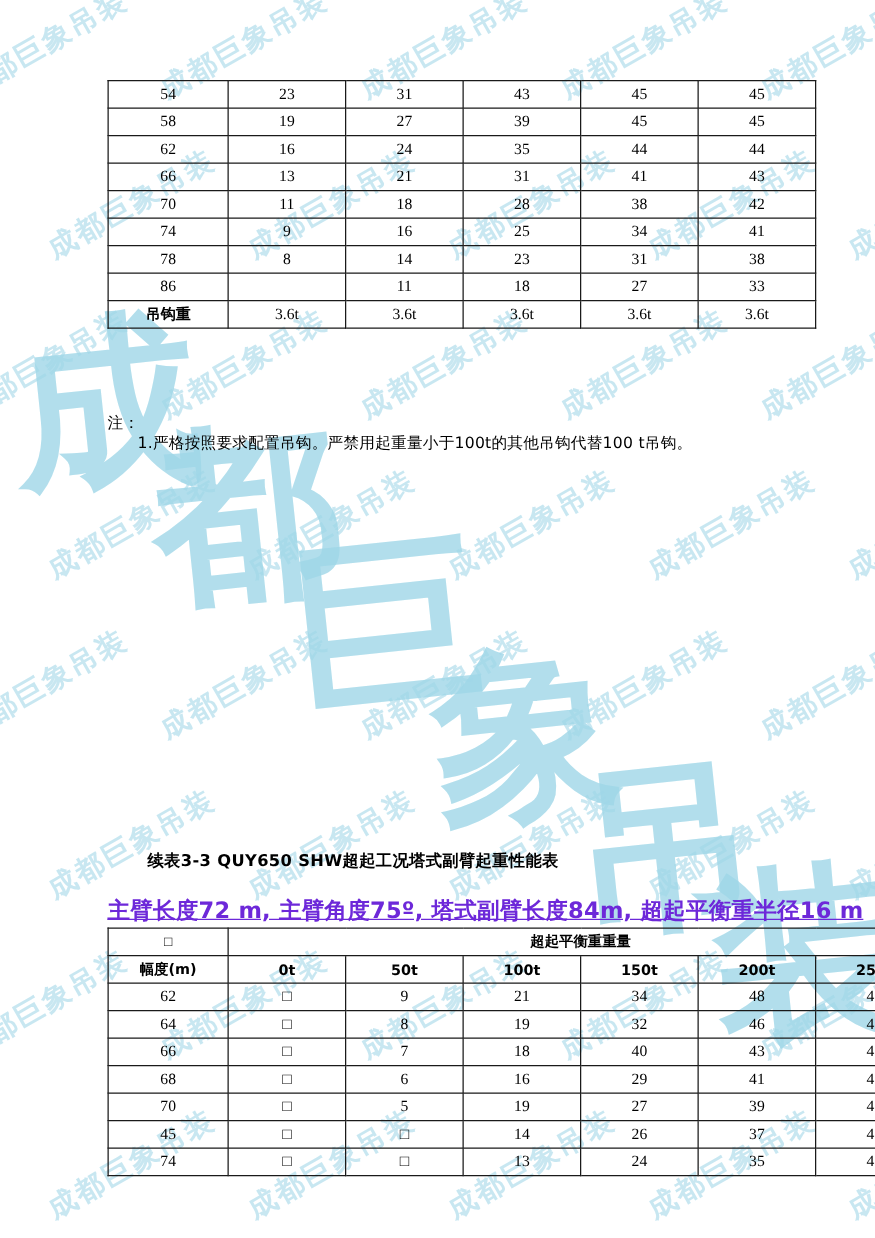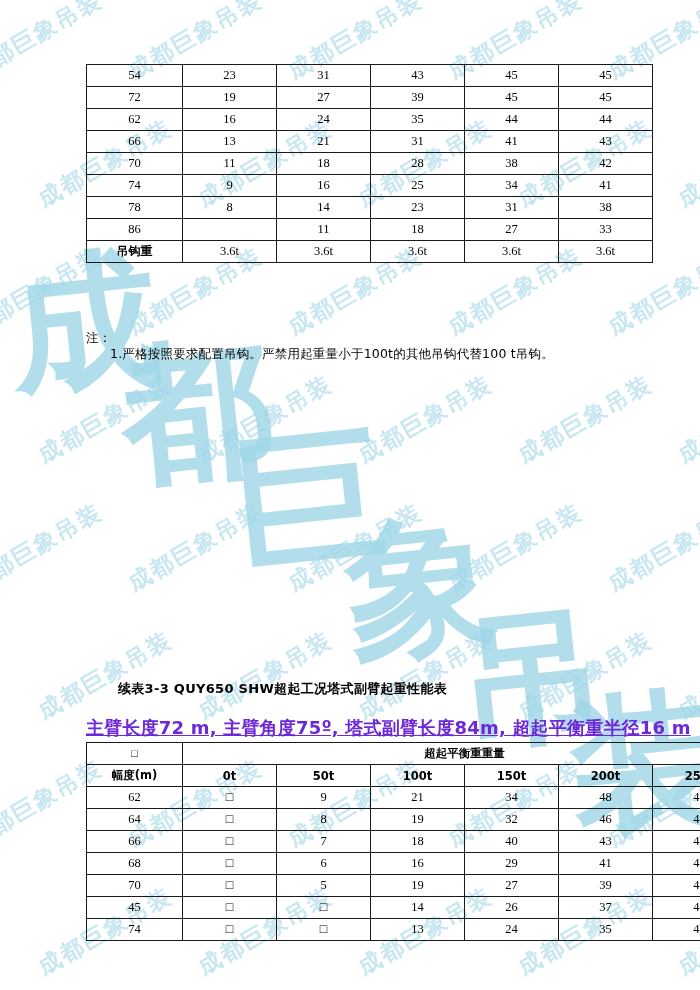--- a/index.html
+++ b/index.html
@@ -209,21 +209,21 @@
       <tbody id="top-body">
           <tr>
             <td>54</td>
             <td>23</td>
             <td>31</td>
             <td>43</td>
             <td>45</td>
             <td>45</td>
           </tr>
           <tr>
-            <td>72</td>
+            <td>58</td>
             <td>19</td>
             <td>27</td>
             <td>39</td>
             <td>45</td>
             <td>45</td>
           </tr>
           <tr>
             <td>62</td>
             <td>16</td>
             <td>24</td>

